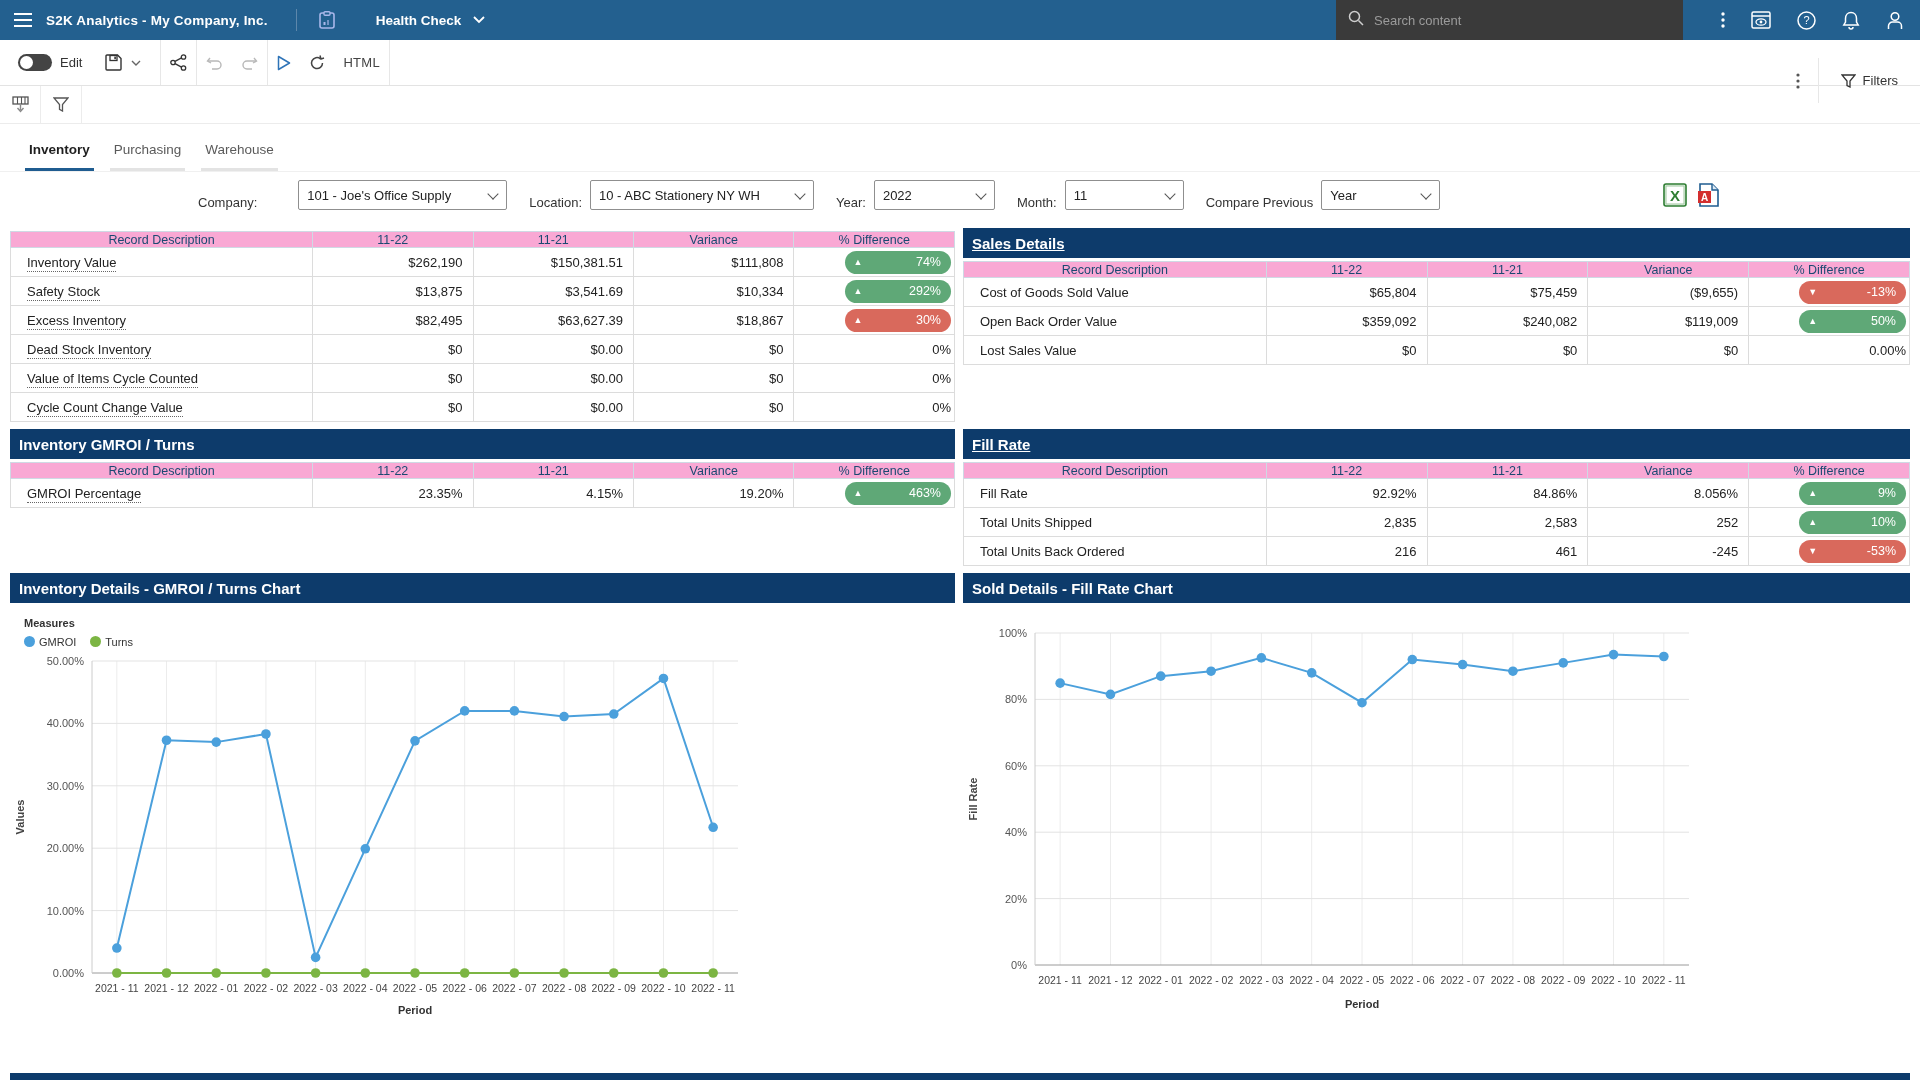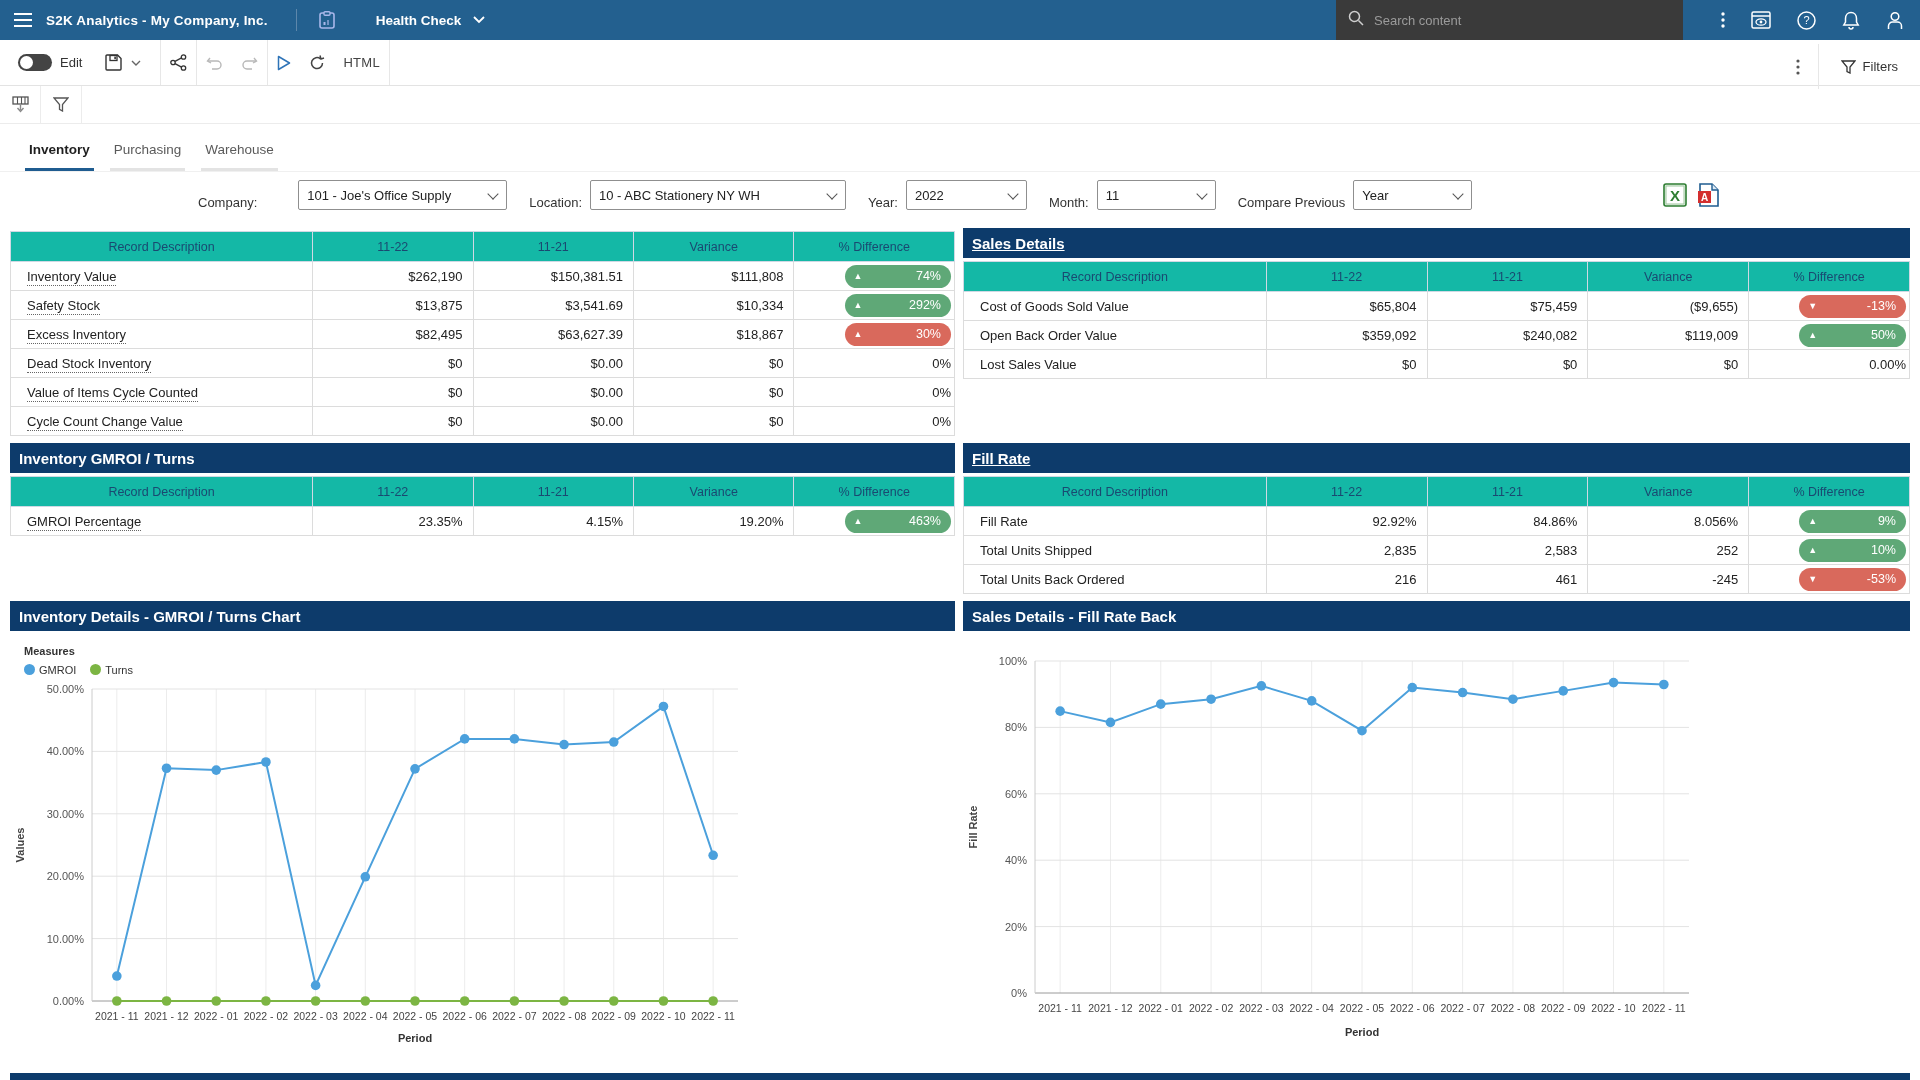--- a/index.html
+++ b/index.html
@@ -23,52 +23,52 @@
   
   .toolbar { height:46px; border-bottom:1px solid #e3e3e3; display:flex; align-items:center; position:relative; }
   .tgroup { display:flex; align-items:center; height:100%; padding:0 10px; }
   .tsep { width:1px; height:45px; background:#e7e7e7; }
   .toggle { width:34px; height:17px; background:#444; border-radius:9px; position:relative; display:inline-block; cursor:pointer; margin:0 8px 0 8px; }
   .toggle .knob { position:absolute; left:2px; top:2px; width:13px; height:13px; background:#fff; border-radius:50%; }
   .edit-label { font-size:13px; color:#333; }
   .tbtn { background:none; border:none; display:flex; align-items:center; justify-content:center; padding:0 9px; height:100%; cursor:pointer; color:#333; }
   .tbtn.dis { color:#b8b8b8; }
   .html-label { font-size:13px; color:#444; letter-spacing:.3px; }
-  .toolbar-right { position:absolute; right:0; top:4px; height:100%; display:flex; align-items:center; }
+  .toolbar-right { position:absolute; right:0; top:18px; height:100%; display:flex; align-items:center; }
   .filters-btn { display:flex; align-items:center; gap:7px; font-size:13px; color:#333; padding:0 22px; background:none; border:none; height:100%; cursor:pointer; }
 
   
   .subtoolbar { height:38px; border-bottom:1px solid #ececec; display:flex; align-items:stretch; }
   .sub-cell { width:41px; display:flex; align-items:center; justify-content:center; border-right:1px solid #ececec; background:none; border-top:none; border-left:none; border-bottom:none; cursor:pointer; }
 
   
   .tabrow { height:48px; display:flex; align-items:flex-end; padding-left:25px; gap:16px; border-bottom:1px solid #f0f0f0; }
   .tab { font-size:13.5px; color:#5a5a5a; padding:10px 4px 11px; border-bottom:3px solid #e3e3e3; cursor:pointer; }
   .tab.active { color:#1f1f1f; font-weight:bold; border-bottom-color:#1f5c90; }
 
   
   .filterbar { height:46px; display:flex; align-items:center; padding-left:198px; }
   .fl { font-size:13px; color:#333; margin:15px 8px 0 22px; }
   .fl.first { margin-left:0; }
   .sel { position:relative; display:inline-block; }
   .sel select { appearance:none; -webkit-appearance:none; height:30px; border:1px solid #8f8f8f; border-radius:2px; background:#fff; font-family:"Liberation Sans",sans-serif; font-size:13px; color:#222; padding:0 28px 0 8px; width:100%; }
   .sel::after { content:""; position:absolute; right:10px; top:10px; width:7px; height:7px; border-right:1.6px solid #555; border-bottom:1.6px solid #555; transform:rotate(45deg); pointer-events:none; }
-  .sel.w-company { width:242px;padding-left:33px; } .sel.w-location { width:256px;border-radius:15px; }
+  .sel.w-company { width:242px;padding-left:33px; } .sel.w-location { width:224px;border-radius:15px; }
   .sel.w-year { width:121px; } .sel.w-month { width:119px; } .sel.w-compare { width:119px; }
   .export-icons { margin-left:auto; margin-right:200px; display:flex; gap:9px; }
   .exico { cursor:pointer; display:flex; }
 
   
   .content { padding:10px 10px 0; display:grid; grid-template-columns:945px 947px; column-gap:8px; row-gap:7px; align-items:start; }
   .panel { width:100%; }
   .ptitle { height:30px; background:#0d3b6b; color:#fff; font-size:15px; font-weight:bold; display:flex; align-items:center; padding:0 9px; }
   .ptitle a { color:#fff; text-decoration:underline; cursor:pointer; }
   .ptitle .nolink { text-decoration:none; }
   table.dt { width:100%; border-collapse:collapse; border:1px solid #cfcfcf; table-layout:fixed; margin-top:3px; }
-  table.dt th { background:#14b8a6; color:#1a4971; font-size:12.5px; font-weight:normal; height:30px; border:1px solid #cfd9e4; }
+  table.dt th { background:#f9a8d4; color:#1a4971; font-size:12.5px; font-weight:normal; height:16px; border:1px solid #cfd9e4; }
   table.dt td { height:29px; border:1px solid #dcdcdc; font-size:13px; color:#222; background:#fff; }
   td.desc { padding-left:16px; text-align:left; }
   td.desc .drill { border-bottom:1px dotted #666; padding-bottom:1px; cursor:pointer; }
   td.num { text-align:right; padding-right:10px; }
   td.pct { text-align:right; padding:0 3px 0 0; }
   .badge { display:inline-flex; align-items:center; justify-content:space-between; width:68%; min-width:78px; height:23px; border-radius:12px; color:#fff; font-size:12.5px; padding:0 10px 0 9px; vertical-align:middle; }
   .badge .tri { font-size:9px; line-height:1; }
   .badge.positive { background:#5fa877; }
   .badge.negative { background:#d9695c; }
 
@@ -597,21 +597,21 @@
         <circle cx="603.7692307692307" cy="324" r="4.8" fill="#7cb543"></circle>
         <circle cx="653.4615384615385" cy="324" r="4.8" fill="#7cb543"></circle>
         <circle cx="703.1538461538462" cy="324" r="4.8" fill="#7cb543"></circle>
         <text x="405" y="365" text-anchor="middle" fill="#333" font-size="11" font-weight="bold">Period</text>
         <text x="14" y="168" text-anchor="middle" fill="#444" font-size="11" font-weight="bold" transform="rotate(-90 14 168)">Values</text>
       </svg>
   </section>
 
   <section class="panel">
     <div class="ptitle">
-        <span>Sales Details - Fill Rate Back</span>
+        <span>Sold Details - Fill Rate Chart</span>
       </div>
     <div class="chartwrap-r">
       <svg id="chart1" width="742" height="396">
           <line x1="97.15384615384616" y1="14" x2="97.15384615384616" y2="346" stroke="#ececec" stroke-width="1"></line>
           <text x="97.15384615384616" y="365" text-anchor="middle" fill="#444" font-size="10.5">2021 - 11</text>
           <line x1="147.46153846153845" y1="14" x2="147.46153846153845" y2="346" stroke="#ececec" stroke-width="1"></line>
           <text x="147.46153846153845" y="365" text-anchor="middle" fill="#444" font-size="10.5">2021 - 12</text>
           <line x1="197.76923076923077" y1="14" x2="197.76923076923077" y2="346" stroke="#ececec" stroke-width="1"></line>
           <text x="197.76923076923077" y="365" text-anchor="middle" fill="#444" font-size="10.5">2022 - 01</text>
           <line x1="248.07692307692307" y1="14" x2="248.07692307692307" y2="346" stroke="#ececec" stroke-width="1"></line>

